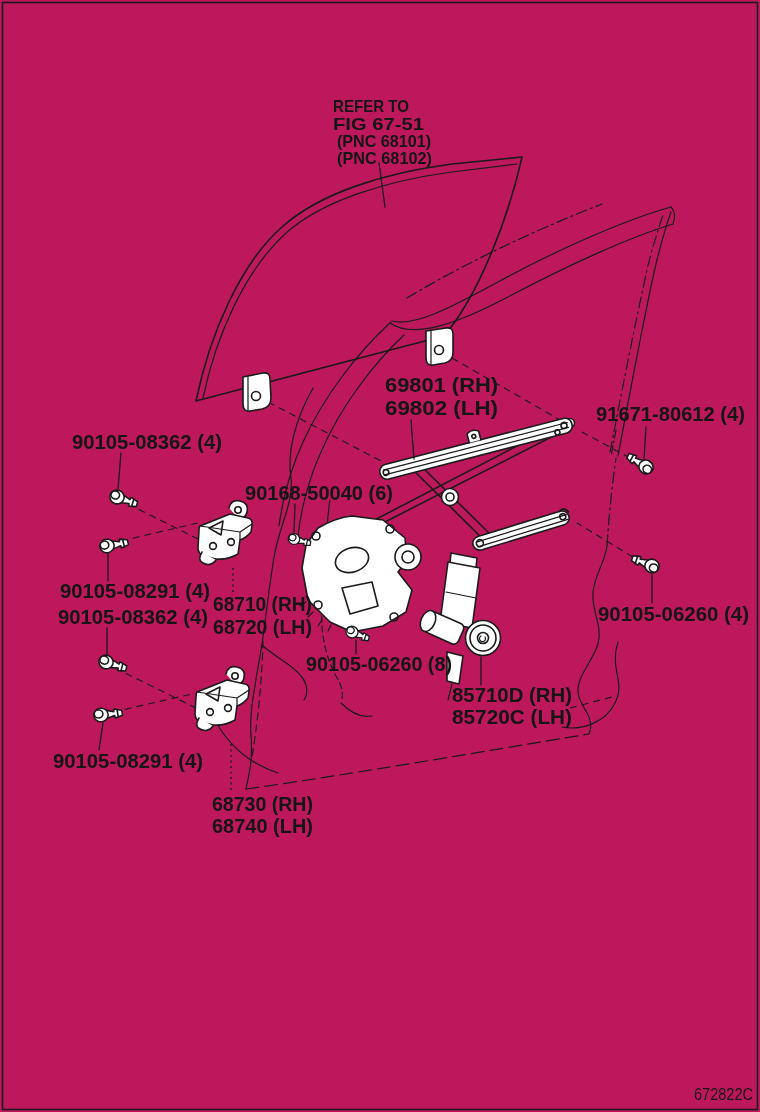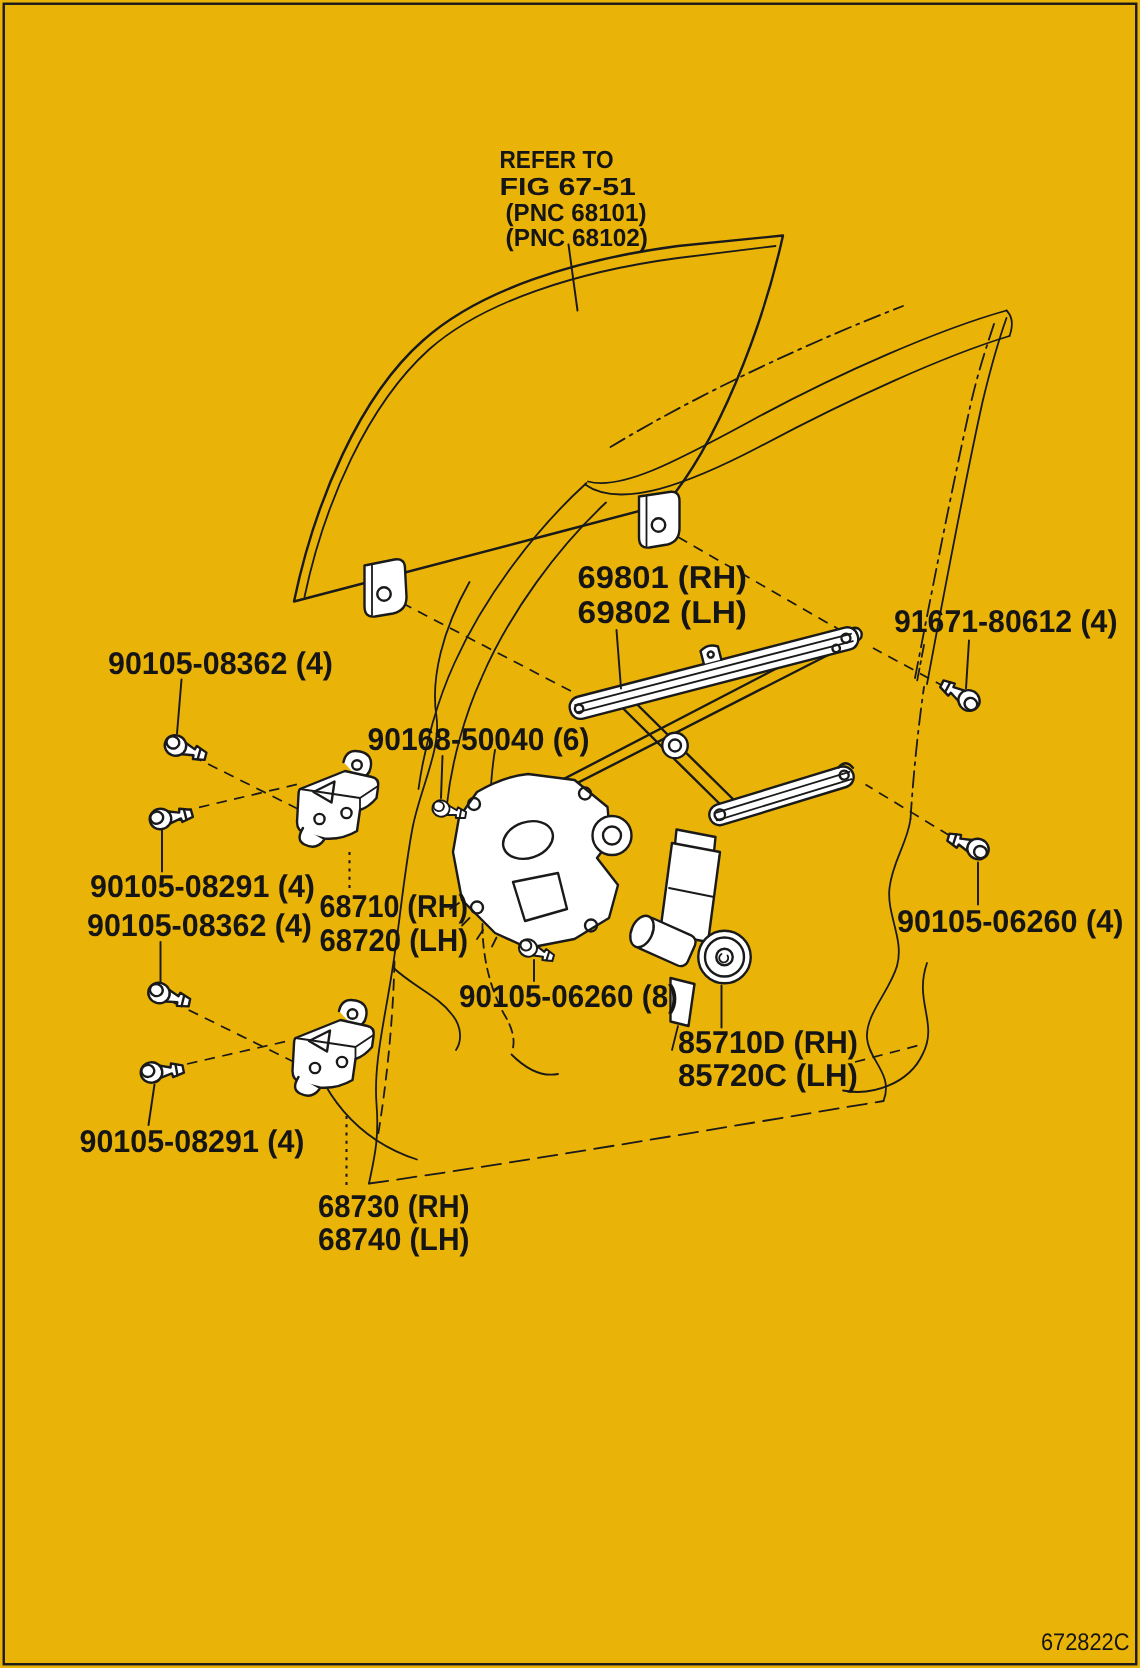--- a/index.html
+++ b/index.html
@@ -1,16 +1,16 @@
 <!DOCTYPE html>
 <html><head>
 <meta charset="utf-8">
 <style>
   html,body{margin:0;padding:0;background:#e8e8e8;}
-  .stage{position:relative;width:760px;height:1112px;background:#eab308;overflow:hidden;text-align:right;}
+  .stage{position:relative;width:760px;height:1112px;background:#be185d;overflow:hidden;text-align:right;}
   svg{display:block;}
   .s{stroke:#1a1a1a;fill:none;stroke-width:1.6;stroke-linecap:round;stroke-linejoin:round;}
   .thin{stroke-width:1.2;}
   .wfill{fill:#ffffff;}
   .dash{stroke:#1a1a1a;fill:none;stroke-width:1.15;stroke-dasharray:7 5;}
   .dot{stroke:#1a1a1a;fill:none;stroke-width:1.4;stroke-dasharray:2 3.5;}
   .ldr{stroke-width:1.3;}
   text.lbl{font-family:"Liberation Sans",sans-serif;font-weight:bold;font-size:21px;fill:#151515;}
   text.lblsm{font-family:"Liberation Sans",sans-serif;font-weight:bold;font-size:16.5px;fill:#151515;}
   text.code{font-family:"Liberation Sans",sans-serif;font-weight:normal;font-size:16px;fill:#151515;}

